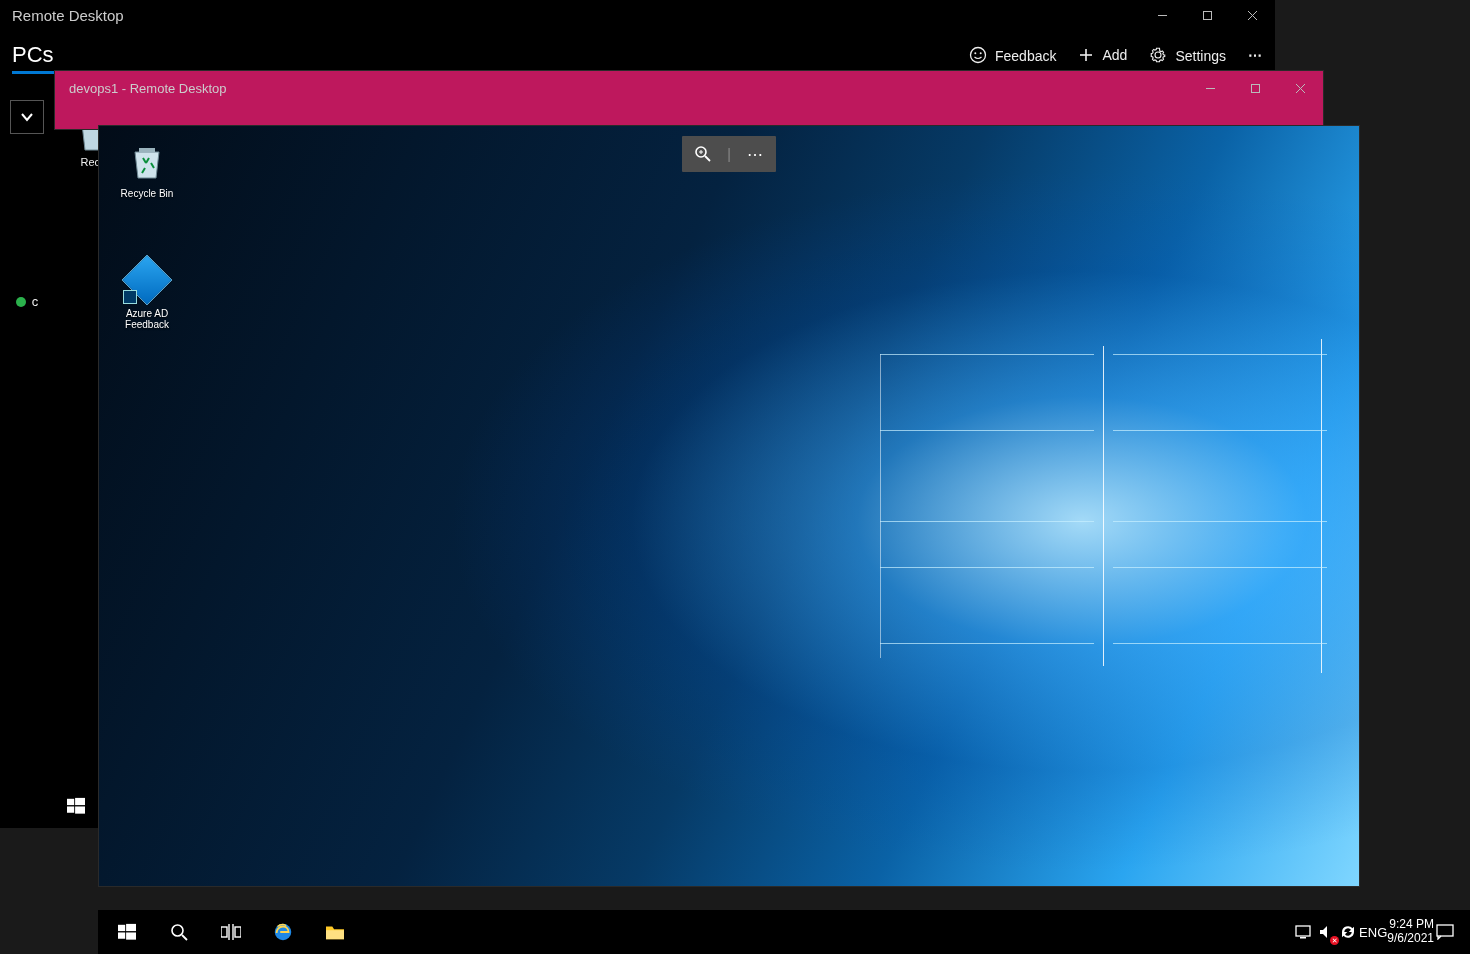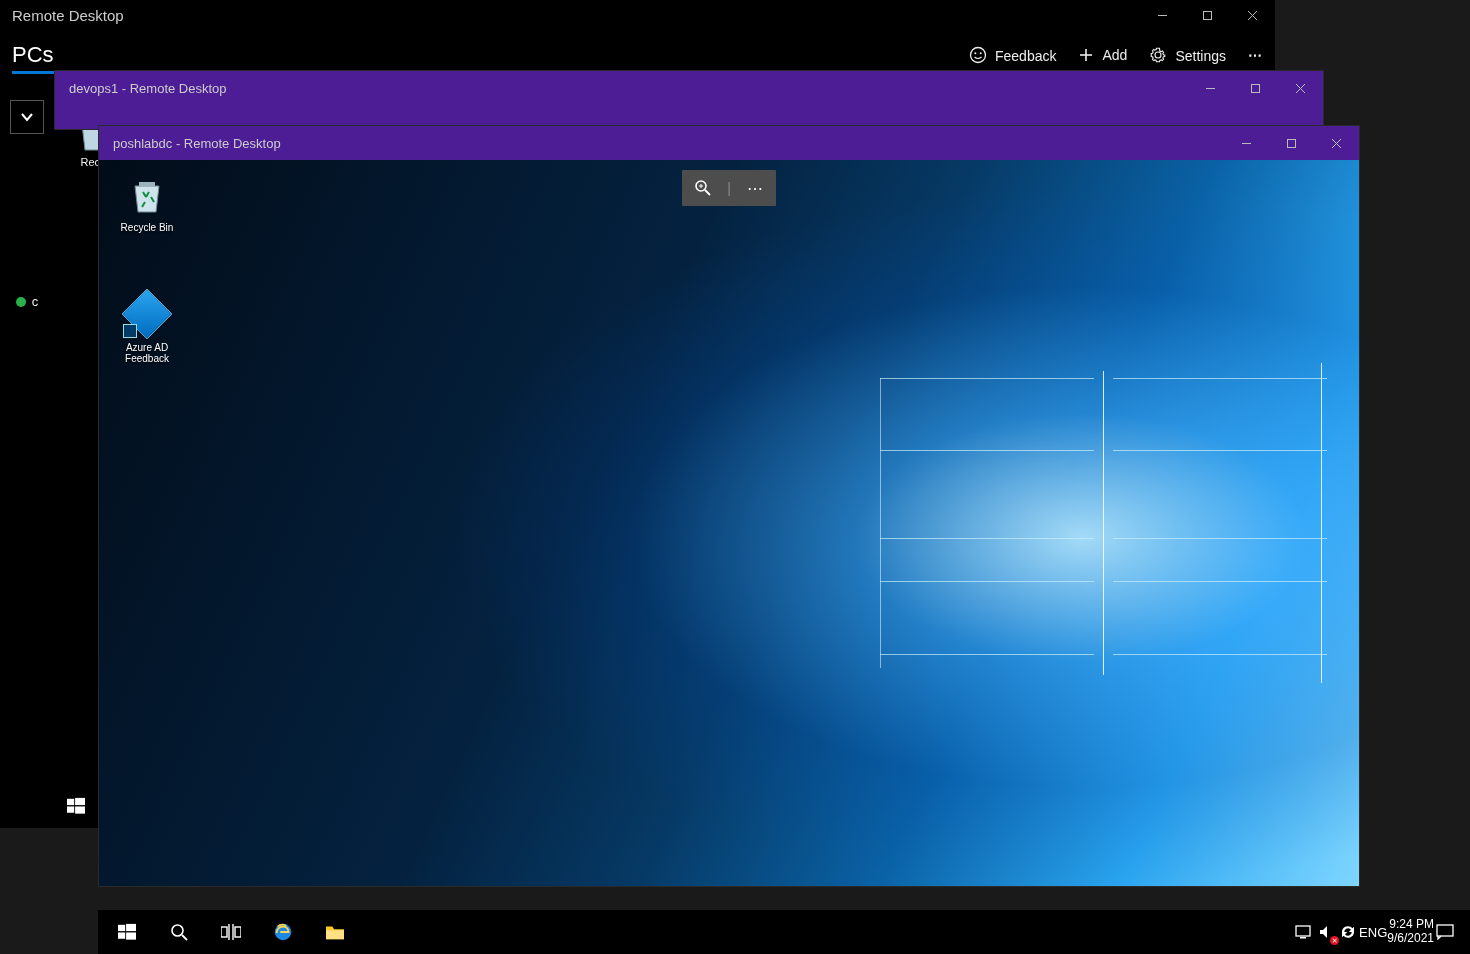--- a/index.html
+++ b/index.html
@@ -16,21 +16,21 @@
   .app-header-right { display: flex; gap: 22px; align-items:center; font-size: 14px; color:#eee; }
   .hdr-btn { display:flex; align-items:flex-end; gap:8px; cursor:pointer; }
   .ellipsis { letter-spacing: 1px; font-weight:bold;}
 
   .app-side { position:absolute; left:0; top:80px; bottom:0; width:54px; background:#000; display:flex; flex-direction:column; align-items:center; padding-top:20px; gap:160px;}
   .chev-box { width:34px; height:34px; border:1px solid #555; display:flex; align-items:center; justify-content:center; }
   .status-dot { width:10px; height:10px; border-radius:50%; background:#2bb14c; }
   .status-row { display:flex; align-items:center; gap:6px; font-size:13px; color:#eee;}
 
   
-  .rdp-shell { position:absolute; background:#4c1d95; border:1px solid #2a2a2a; }
+  .rdp-shell { position:absolute; background:#be185d; border:1px solid #2a2a2a; }
   .rdp-titlebar { height:34px; display:flex; align-items:center; padding-left:14px; font-size:13px; color:#ccc; position:relative; }
   .rdp-winctl { position:absolute; right:0; top:0; display:flex; }
   .rdp-winctl div { width:45px; height:34px; display:flex;align-items:center;justify-content:center; color:#bbb; font-size:11px; }
 
   
   .win-devops { left:54px; top:70px; width:1270px; height:60px; }
   .recycle1 { position:absolute; left:70px; top:108px; width:60px; text-align:center; font-size:11px; color:#eee; }
 
   
   .win-posh { left:98px; top:125px; width:1262px; height:762px; display:flex; flex-direction:column; }
@@ -200,41 +200,20 @@
           <svg width="11" height="11">
             <line x1="1" y1="1" x2="10" y2="10" stroke="#bbb"></line>
             <line x1="10" y1="1" x2="1" y2="10" stroke="#bbb"></line>
           </svg>
         </div>
     </div>
   </div>
 </div>
 
 <div class="rdp-shell win-posh">
-  <div class="rdp-titlebar">
-    <span>poshlabdc - Remote Desktop</span>
-    <div class="rdp-winctl">
-      <div>
-          <svg width="11" height="11">
-            <line x1="1" y1="5.5" x2="10" y2="5.5" stroke="#bbb"></line>
-          </svg>
-        </div>
-      <div>
-          <svg width="11" height="11">
-            <rect x="1.5" y="1.5" width="8" height="8" fill="none" stroke="#bbb"></rect>
-          </svg>
-        </div>
-      <div>
-          <svg width="11" height="11">
-            <line x1="1" y1="1" x2="10" y2="10" stroke="#bbb"></line>
-            <line x1="10" y1="1" x2="1" y2="10" stroke="#bbb"></line>
-          </svg>
-        </div>
-    </div>
-  </div>
 
   <div class="remote-desktop-area">
     <div class="wallpaper"></div>
     <div class="wlv1"></div>
       <div class="wlv2"></div>
       <div class="wlv3"></div>
     <div class="win-logo-line wl1"></div>
       <div class="win-logo-line wl2"></div>
       <div class="win-logo-line wl3"></div>
     <div class="win-logo-line wl4"></div>

